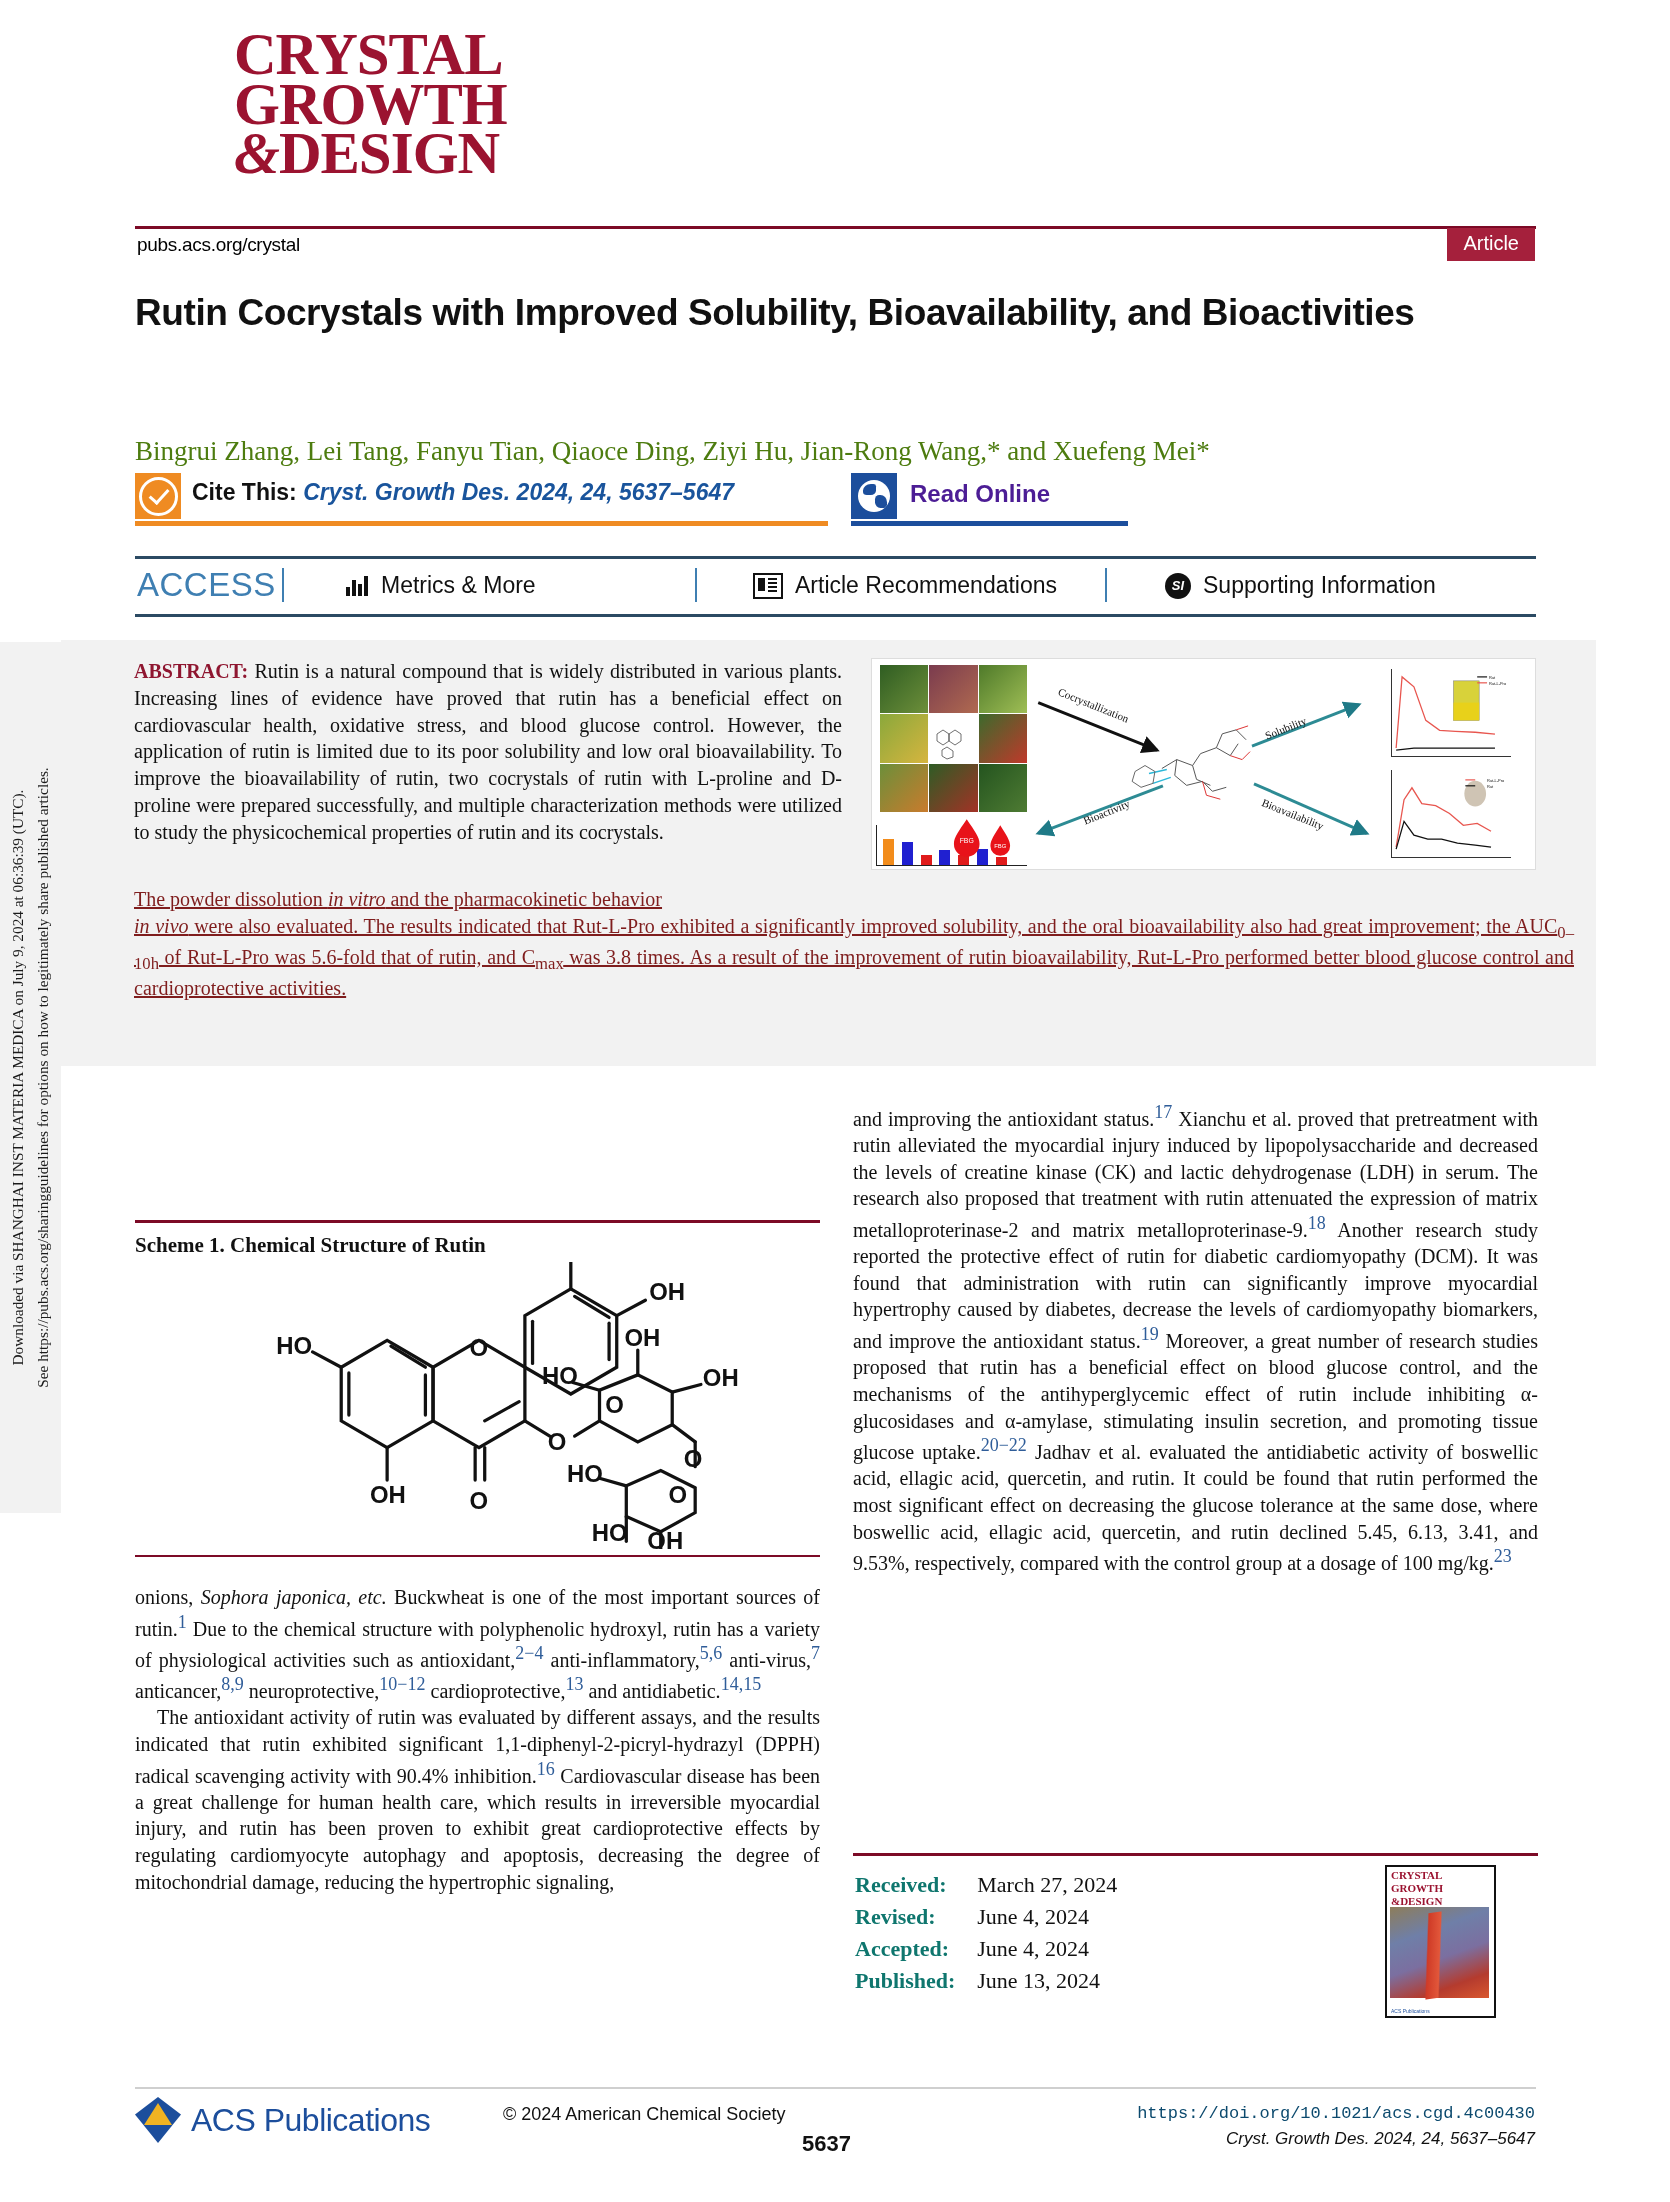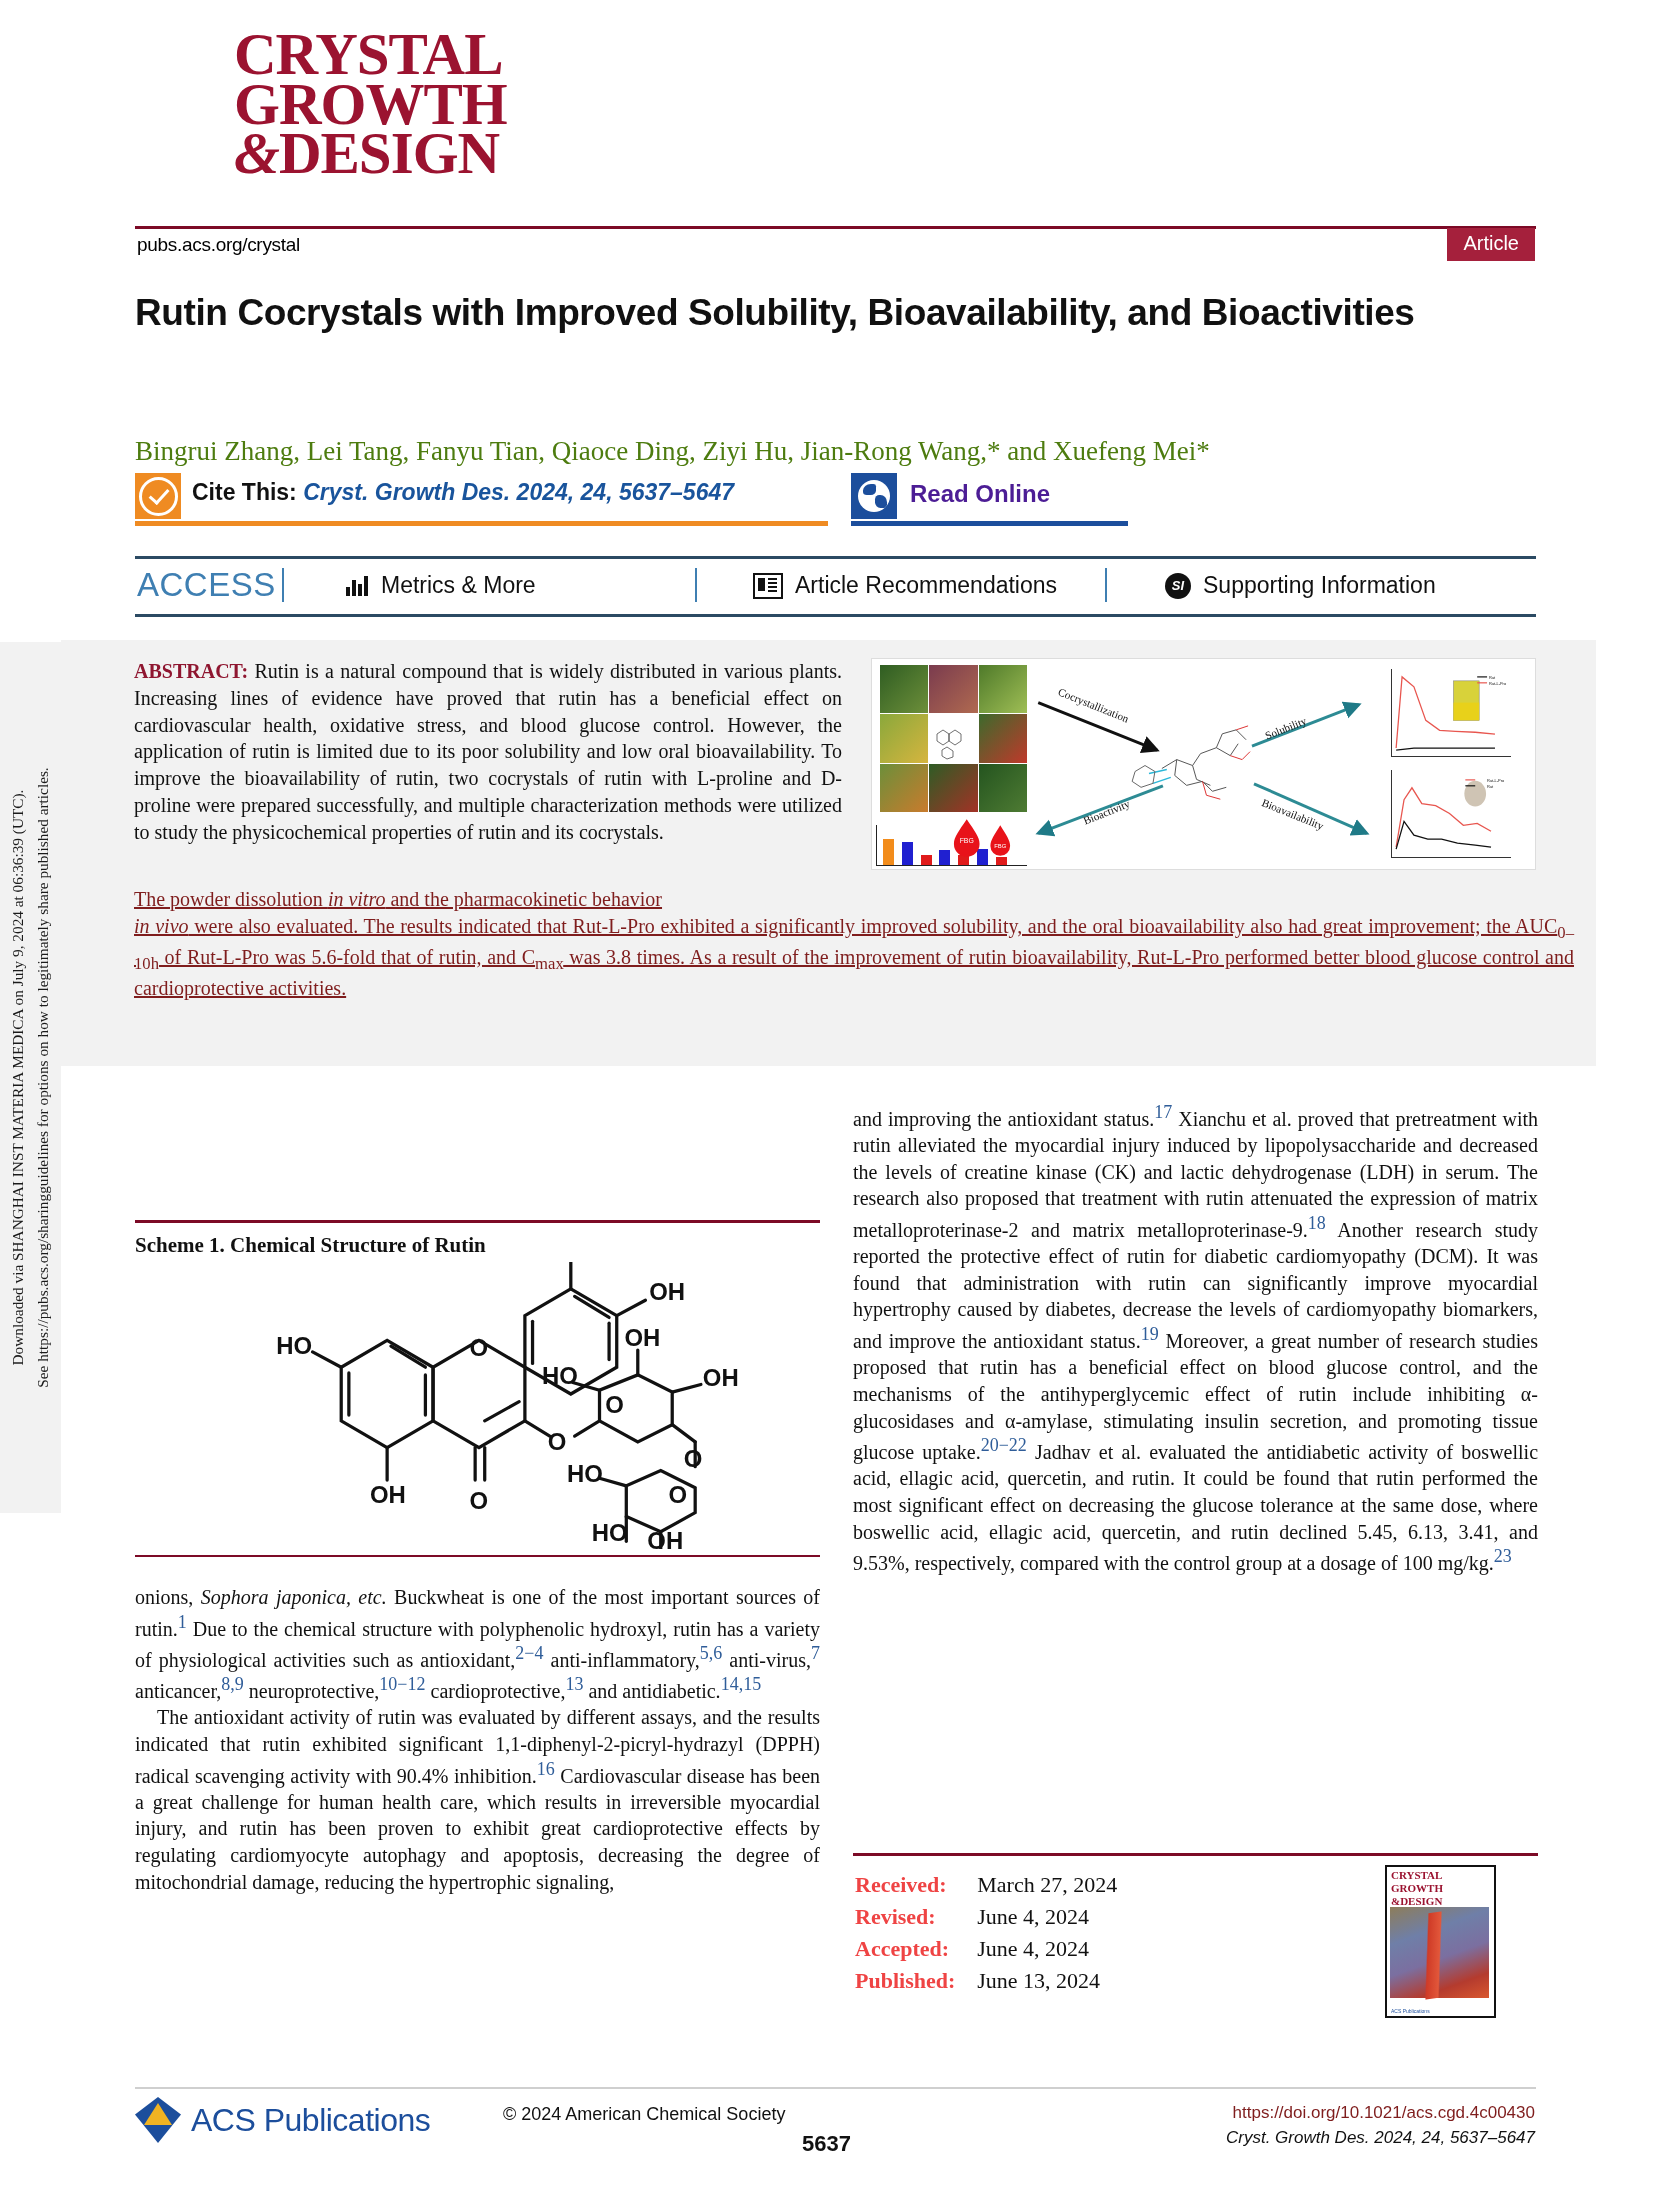--- a/index.html
+++ b/index.html
@@ -181,21 +181,21 @@
   }
   .scheme-rule2{width:685px;height:2px;background:#7c0a26;margin-top:297px;}
   .struct{position:absolute;left:119px;top:42px;width:515px;height:287px;}
   
   .dates{
     position:absolute;left:853px;top:1853px;width:685px;
   }
   .dates-rule{width:685px;height:3px;background:#7c0a26;}
   .dates-tbl{margin-top:12px;font-family:"Liberation Serif",serif;font-size:22px;}
   .dates-tbl td{padding:2px 0;}
-  .dates-tbl .k{color:#ef4444;font-weight:700;padding-right:20px;}
+  .dates-tbl .k{color:#0f766e;font-weight:700;padding-right:20px;}
   .dates-tbl .v{color:#111;}
   .cover{
     position:absolute;right:42px;top:12px;width:107px;height:149px;
     border:2px solid #111;background:#fff;overflow:hidden;
   }
   .cover-title{
     font-family:"Liberation Serif",serif;color:#9b1330;font-size:11px;font-weight:700;
     line-height:0.92;padding:3px 0 0 4px;
   }
   .cover-art{position:absolute;left:3px;top:40px;width:99px;height:91px;
@@ -230,21 +230,21 @@
     font-size:18px;color:#111;
   }
   .pageno{
     position:absolute;left:802px;top:2131px;font-family:"Liberation Sans",sans-serif;
     font-size:22px;font-weight:700;color:#111;
   }
   .doi{
     position:absolute;right:135px;top:2101px;text-align:right;
     font-family:"Liberation Sans",sans-serif;font-size:17px;line-height:1.45;
   }
-  .doi a{color:#7f1d1d;text-decoration:none;}
+  .doi a{color:#0c4a6e;text-decoration:none;font-family:Liberation Mono, monospace;}
   .doi .cit{color:#111;font-style:italic;}
 </style>
 </head>
 <body>
 
 <div class="page">
 
   <div class="sidenote">
     <div class="vtext">
       <div class="vline">Downloaded via SHANGHAI INST MATERIA MEDICA on July 9, 2024 at 06:36:39 (UTC).</div>

